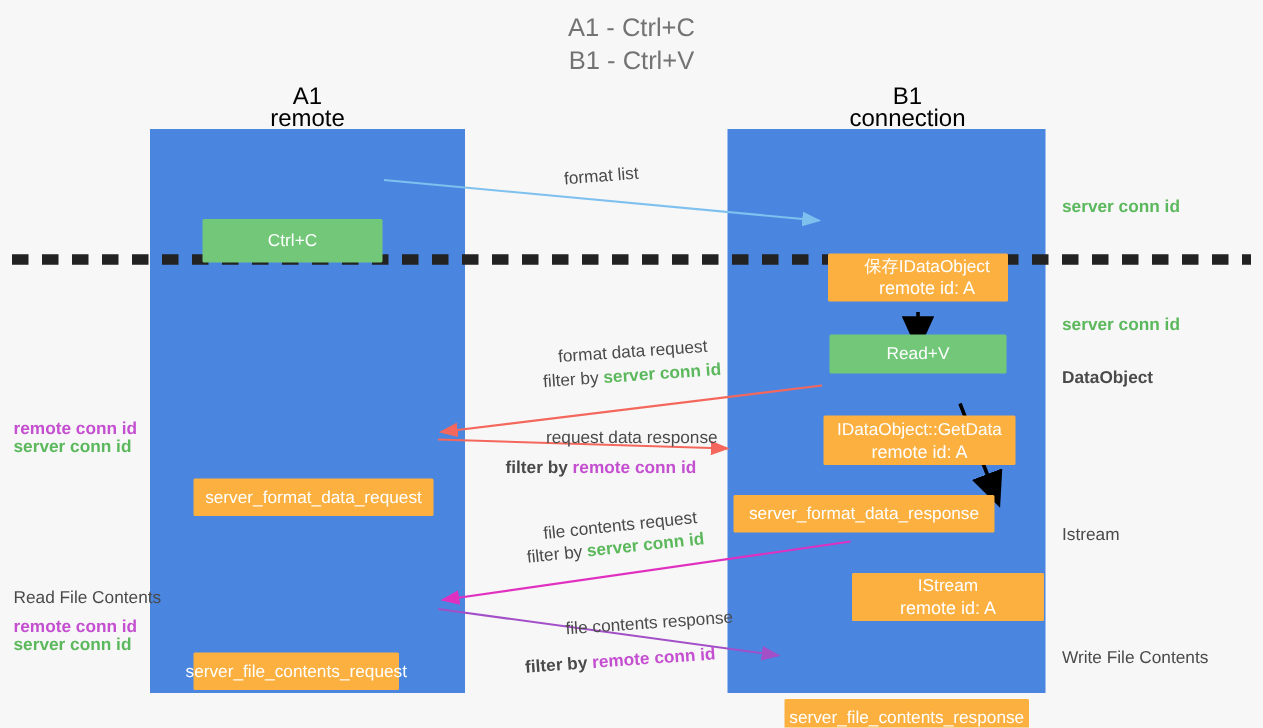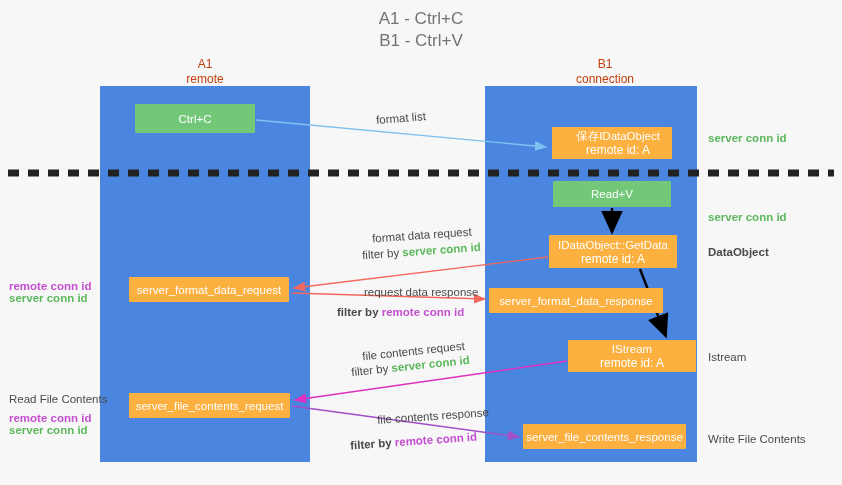--- a/index.html
+++ b/index.html
@@ -13,50 +13,51 @@
   .abs{position:absolute;}
 
   
   #title{
     left:0;top:8px;width:842px;text-align:center;
     font-size:17px;line-height:22px;color:#737373;
   }
 
   
   .col-head{
-    text-align:center;font-size:12px;line-height:15px;color:#c2410c;
+    text-align:center;font-size:16px;line-height:15px;color:#000000;
   }
   #head-a1{left:140px;top:57px;width:130px;}
   #head-b1{left:540px;top:57px;width:130px;}
 
   
   .lane{background:#4a86e0;}
   #lane-a1{left:100px;top:86px;width:210px;height:376px;}
   #lane-b1{left:485px;top:86px;width:212px;height:376px;}
 
   
   .box{
     box-sizing:border-box;
     display:flex;flex-direction:column;align-items:center;justify-content:center;
     color:#ffffff;text-align:center;
     font-size:11.5px;line-height:14px;
     border-radius:1px;
+    margin-top:42px;
   }
   .box.green{background:#72c878;}
   .box.orange{background:#fbb040;}
   .box .l2{font-size:12px;}
 
   #box-ctrlc{left:135px;top:104px;width:120px;height:29px;}
   #box-save-ido{left:552px;top:127px;width:120px;height:32px;padding-left:12px;}
   #box-ctrlv{left:553px;top:181px;width:118px;height:26px;}
   #box-getdata{left:549px;top:235px;width:128px;height:33px;}
   #box-fmt-req{left:129px;top:277px;width:160px;height:25px;}
   #box-fmt-resp{left:489px;top:288px;width:174px;height:25px;}
   #box-istream{left:568px;top:340px;width:128px;height:32px;}
-  #box-file-req{left:129px;top:393px;width:161px;height:25px;}
+  #box-file-req{left:129px;top:393px;width:137px;height:25px;}
   #box-file-resp{left:523px;top:424px;width:163px;height:25px;}
 
   
   .lbl{font-size:11.5px;line-height:14px;color:#4a4a4a;white-space:nowrap;}
   .green-t{color:#5cb85c;font-weight:bold;}
   .magenta-t{color:#c44fd0;font-weight:bold;}
   .bold-lbl{font-weight:bold;}
 
   #lbl-format-list{left:376px;top:111px;transform:rotate(-4.5deg);}
   #lbl-sci-top{left:708px;top:131px;}

